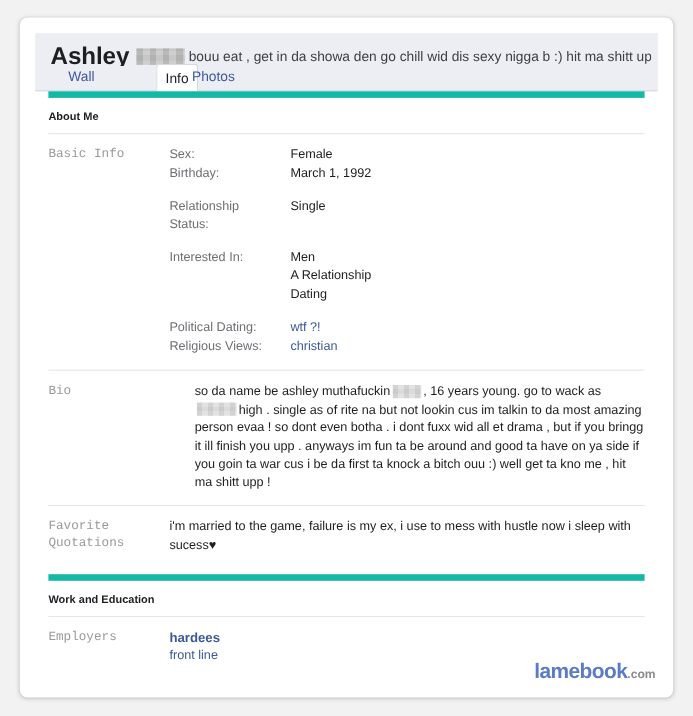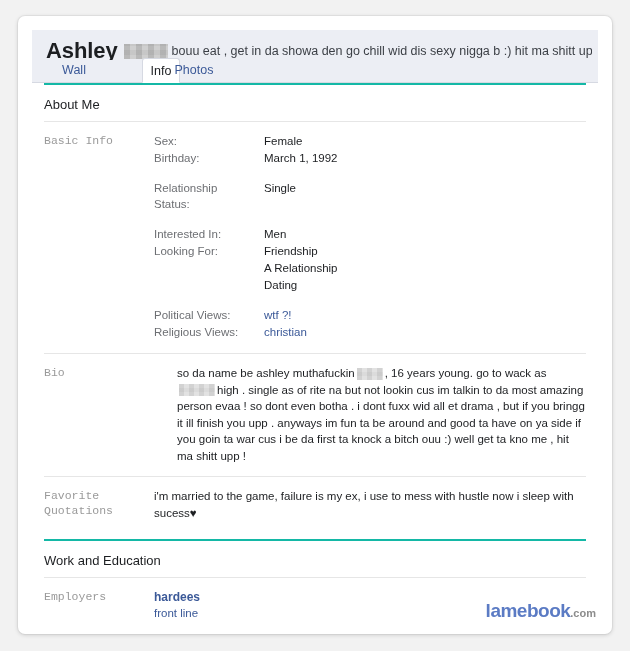--- a/index.html
+++ b/index.html
@@ -108,24 +108,24 @@
   .content {
     position: absolute;
     left: 14px;
     top: 67px;
     width: 566px;
     box-sizing: border-box;
     padding: 0 12px;
   }
 
   .section-title {
-    font-size: 13px;
-    font-weight: normal;
-    color: #1c1e21;
-    border-top: 2px solid #14b8a6;
+    font-size: 10px;
+    font-weight: bold;
+    color: #1c1e21;
+    border-top: 6px solid #14b8a6;
     padding: 12px 0 9px 0;
     margin: 0;
   }
   .section-title.second { margin-top: 6px; }
 
   .info-row {
     display: flex;
     border-top: 1px solid #e6e6e6;
     padding: 11px 0 12px 0;
   }
@@ -250,37 +250,33 @@
           </tr>
           <tr class="spacer-row">
                 <td></td>
                 <td></td>
               </tr>
           <tr>
             <td class="field-key">Interested In:</td>
             <td class="field-val">Men</td>
           </tr>
           <tr>
-            <td class="field-key">Looking For:</td>
-            <td class="field-val">Friendship</td>
-          </tr>
-          <tr>
             <td class="field-key"></td>
             <td class="field-val">A Relationship</td>
           </tr>
           <tr>
             <td class="field-key"></td>
             <td class="field-val">Dating</td>
           </tr>
           <tr class="spacer-row">
                 <td></td>
                 <td></td>
               </tr>
           <tr>
-            <td class="field-key">Political Views:</td>
+            <td class="field-key">Political Dating:</td>
             <td class="field-val link-val">wtf ?!</td>
           </tr>
           <tr>
             <td class="field-key">Religious Views:</td>
             <td class="field-val link-val">christian</td>
           </tr>
         </tbody>
           </table>
       </div>
     </div>

